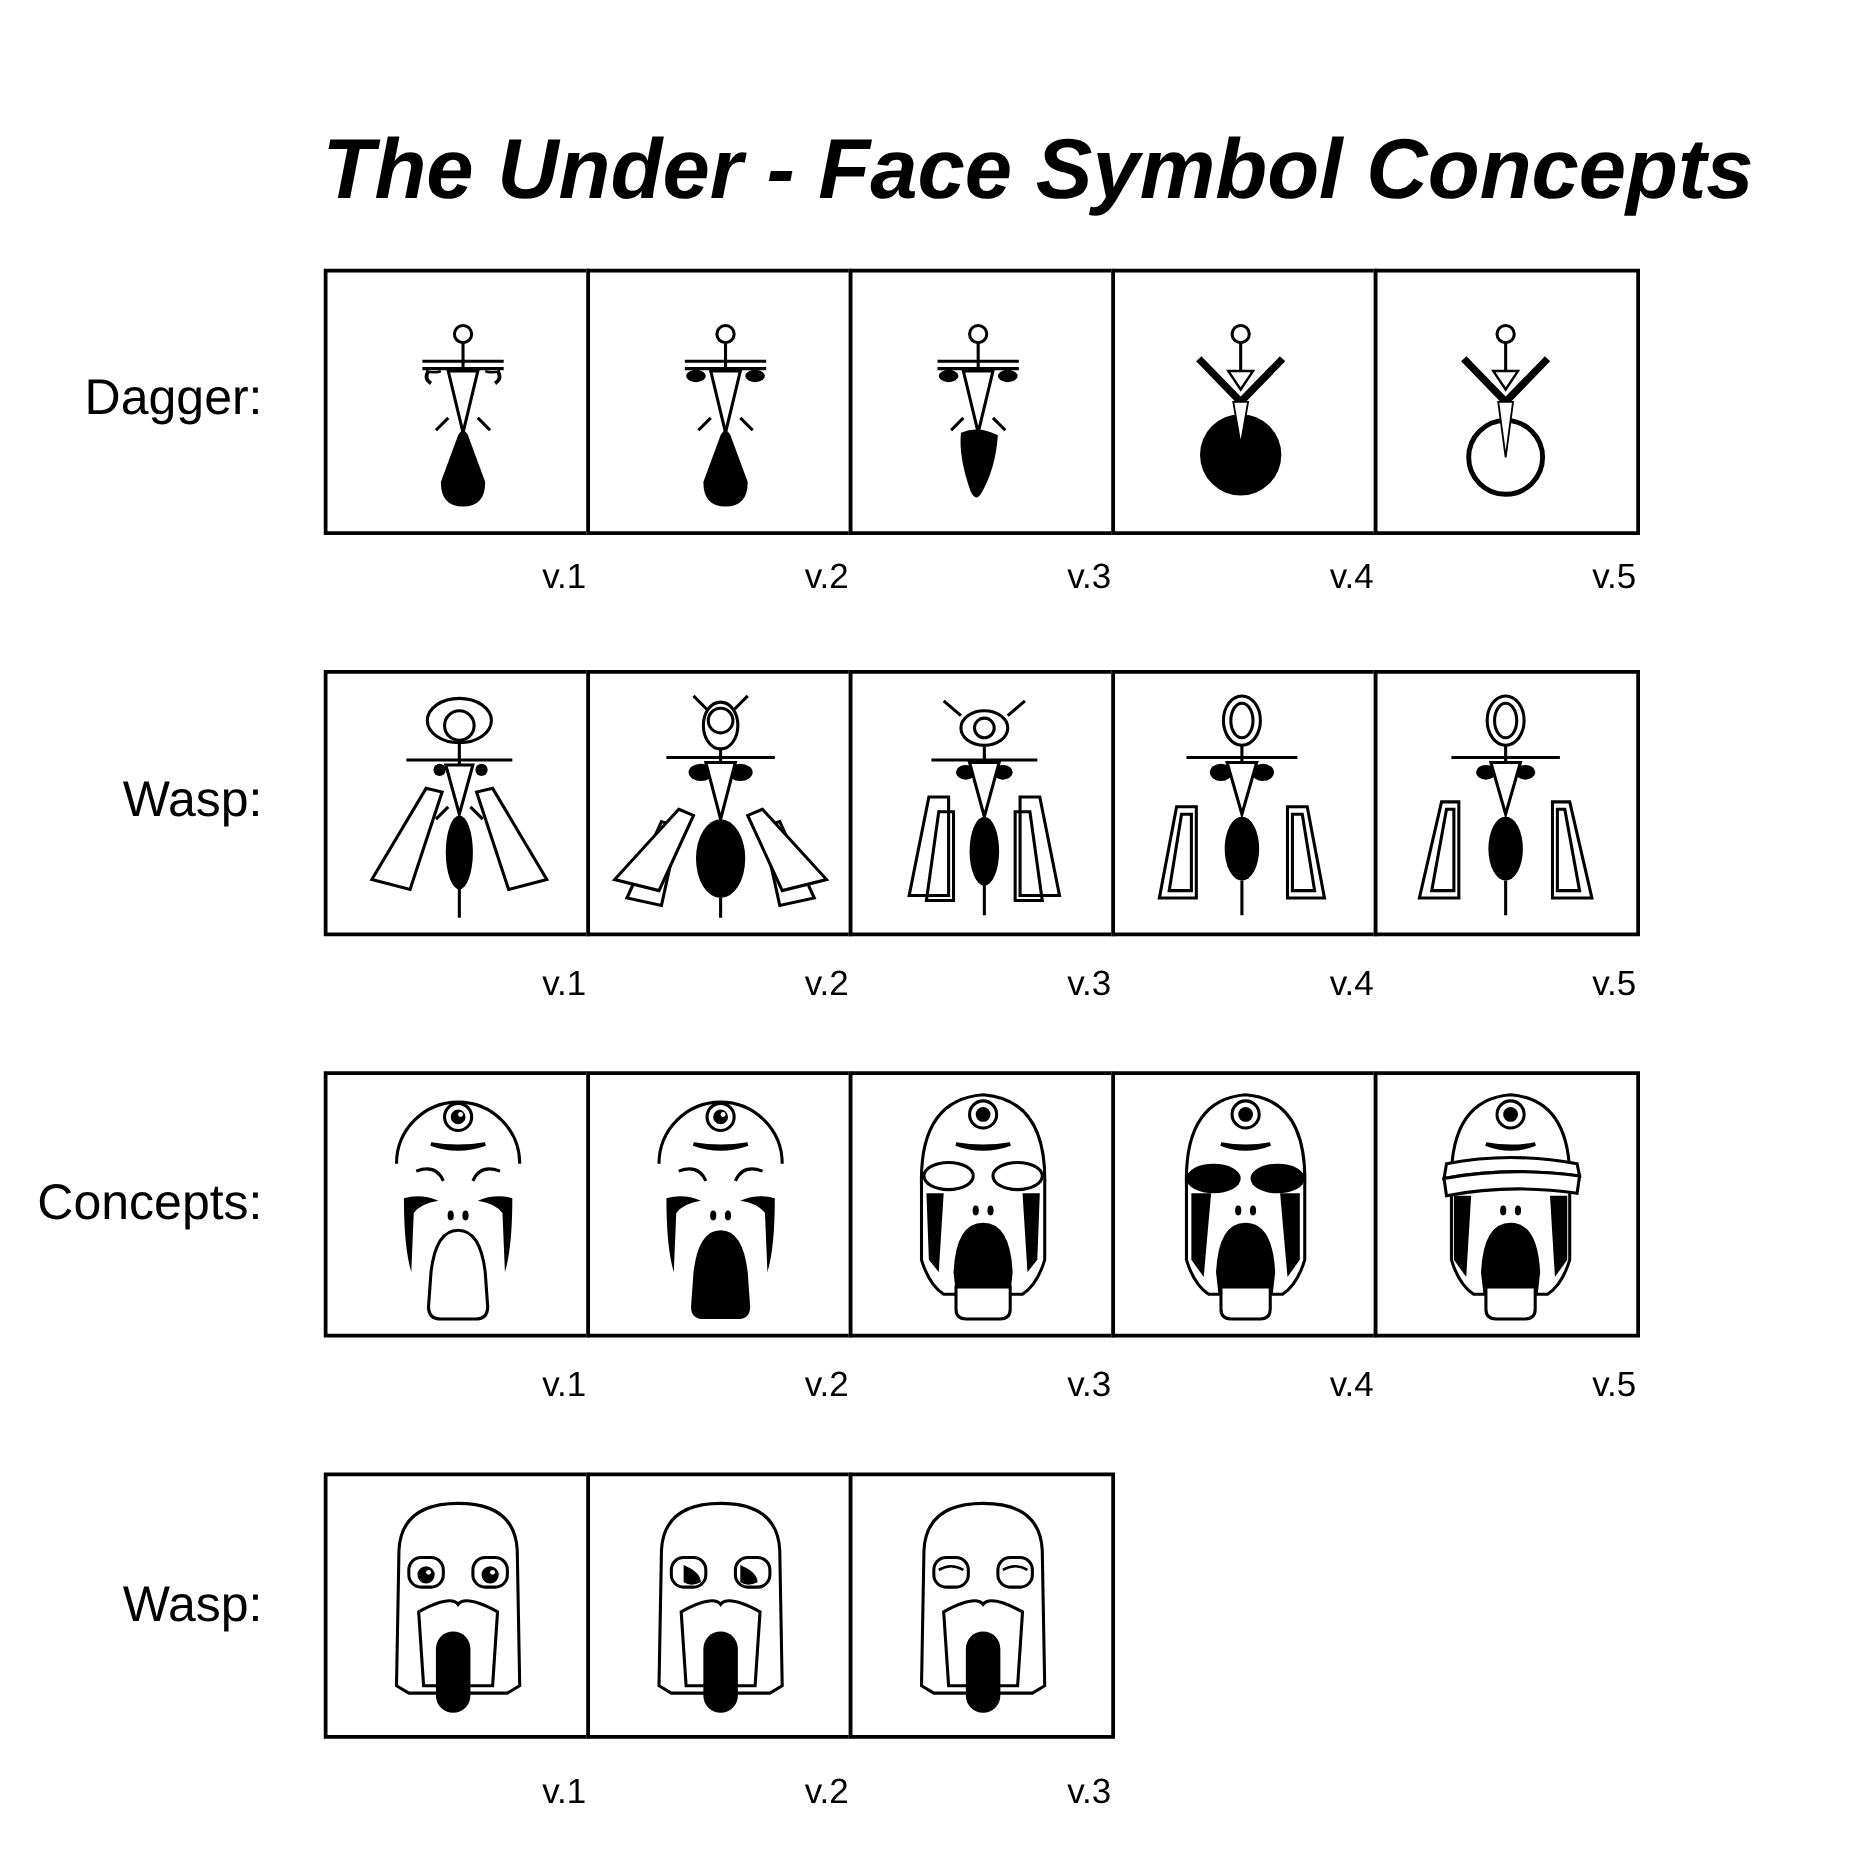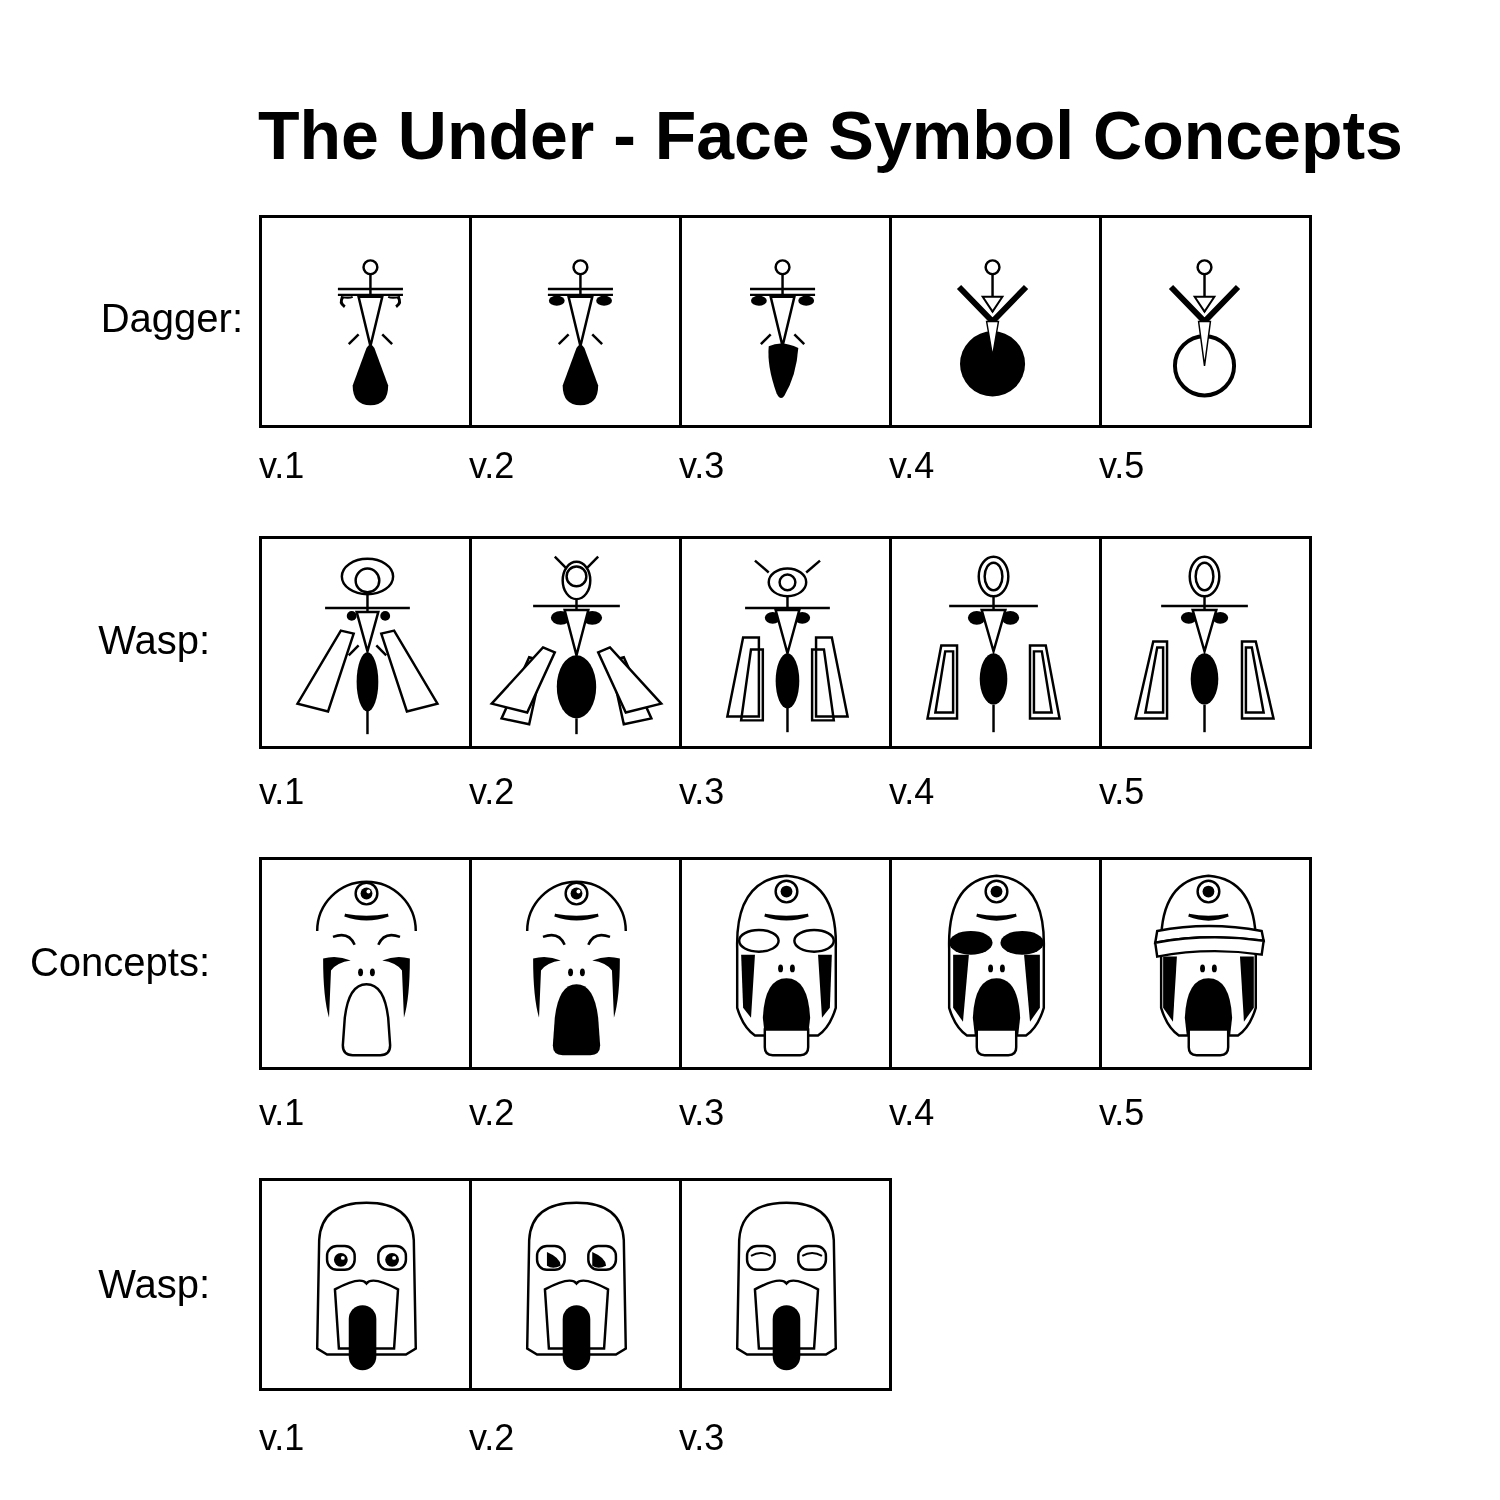--- a/index.html
+++ b/index.html
@@ -1,30 +1,30 @@
 <!DOCTYPE html>
 <html><head>
 <meta charset="utf-8">
 <style>
   html, body { margin:0; padding:0; background:#ffffff; }
   body { width:1500px; height:1500px; position:relative; overflow:hidden; font-family:"Liberation Sans", sans-serif; color:#000; }
-  .title { position:absolute; left:258px; top:96px; font-size:68px; font-weight:bold; letter-spacing:0px; white-space:nowrap; }
+  .title { position:absolute; left:258px; top:96px; font-size:68px; font-weight:bold; letter-spacing:0px; white-space:nowrap;font-style:italic; }
   .row-label { position:absolute; font-size:40px; text-align:right; width:210px; left:0; }
   .grid { position:absolute; left:259px; display:flex; }
   .cell { width:213px; height:213px; border:3px solid #000; box-sizing:border-box; margin-right:-3px; background:#fff; position:relative; display:flex; align-items:center; justify-content:center; }
   .cell svg { width:207px; height:207px; }
   .vlabels { position:absolute; left:259px; display:flex; }
-  .vlabel { width:210px; text-align:left; font-size:36px; }
+  .vlabel { width:210px; text-align:right; font-size:28px; }
 </style>
 </head>
 <body>
 
 <div class="title">The Under - Face Symbol Concepts</div>
 
-<div class="row-label" style="top:296px;margin-left:33px;">Dagger:</div>
+<div class="row-label" style="top:296px;">Dagger:</div>
 <div class="row-label" style="top:618px;">Wasp:</div>
 <div class="row-label" style="top:940px;">Concepts:</div>
 <div class="row-label" style="top:1262px;">Wasp:</div>
 
 <div class="grid" style="top:215px;">
 
   <div class="cell">
     <svg viewBox="0 0 210 210">
       <circle cx="110" cy="50" r="7" fill="none" stroke="#000" stroke-width="2.5"></circle>
       <line x1="110" y1="57" x2="110" y2="100" stroke="#000" stroke-width="2.5"></line>

